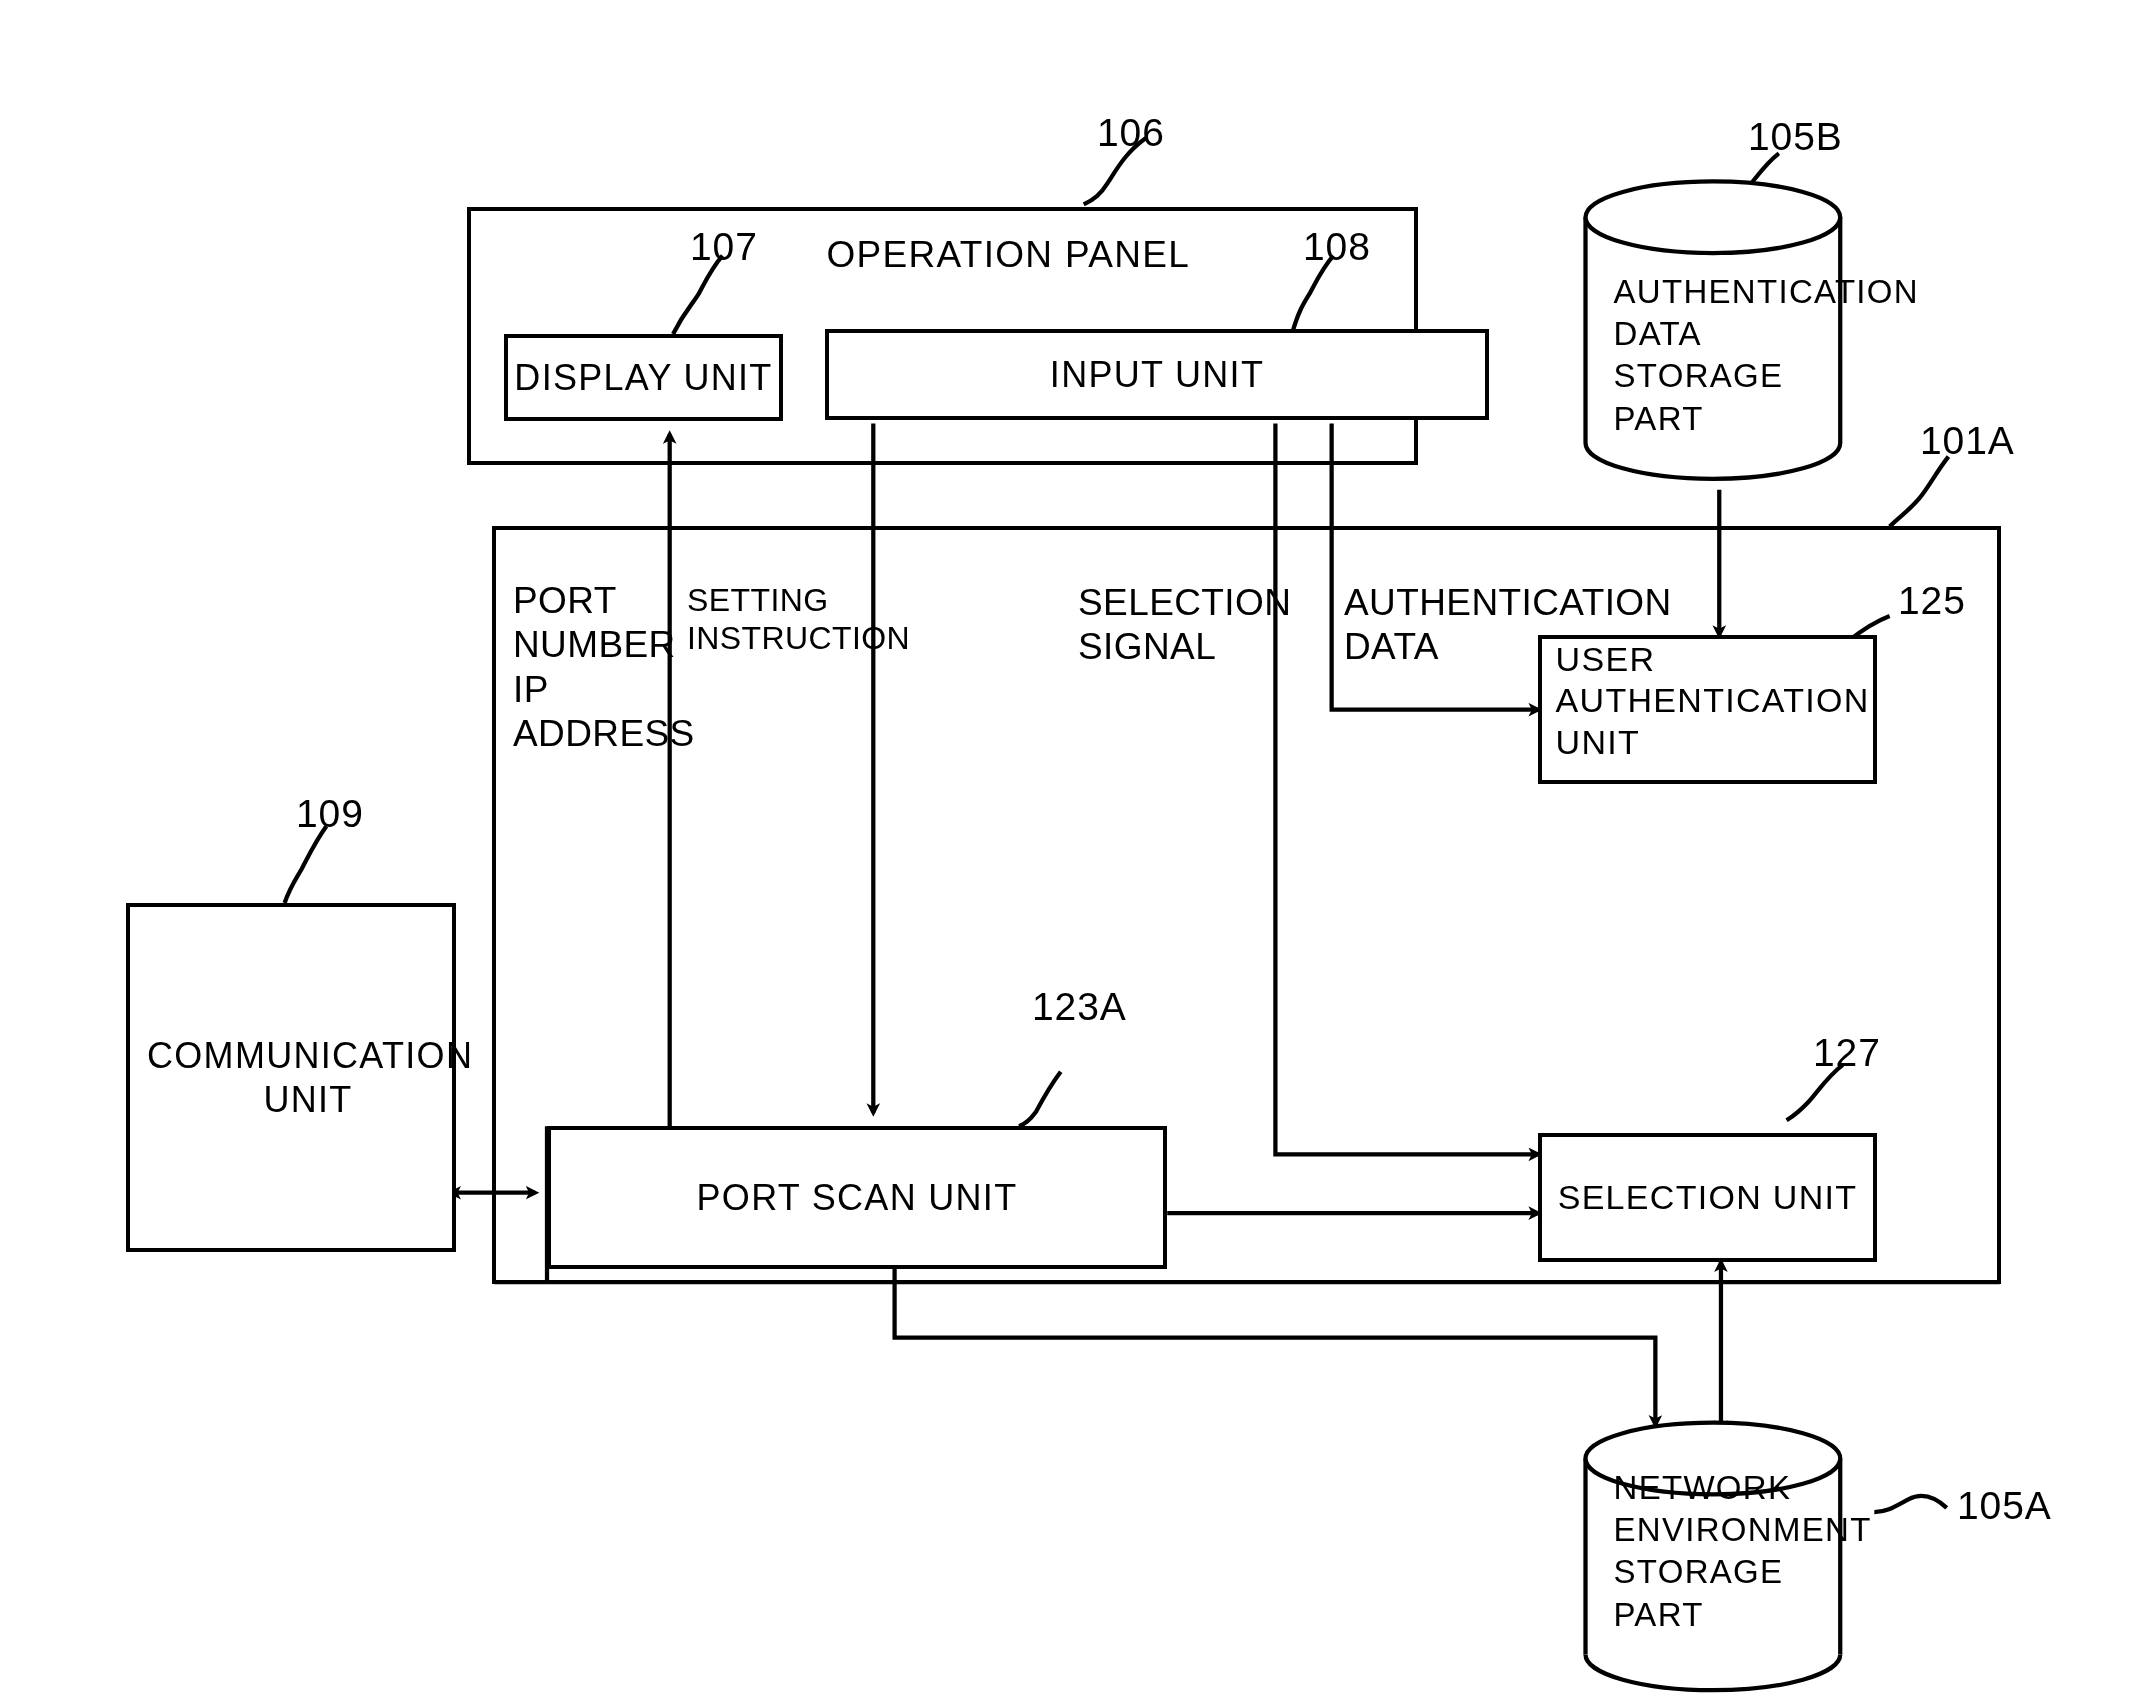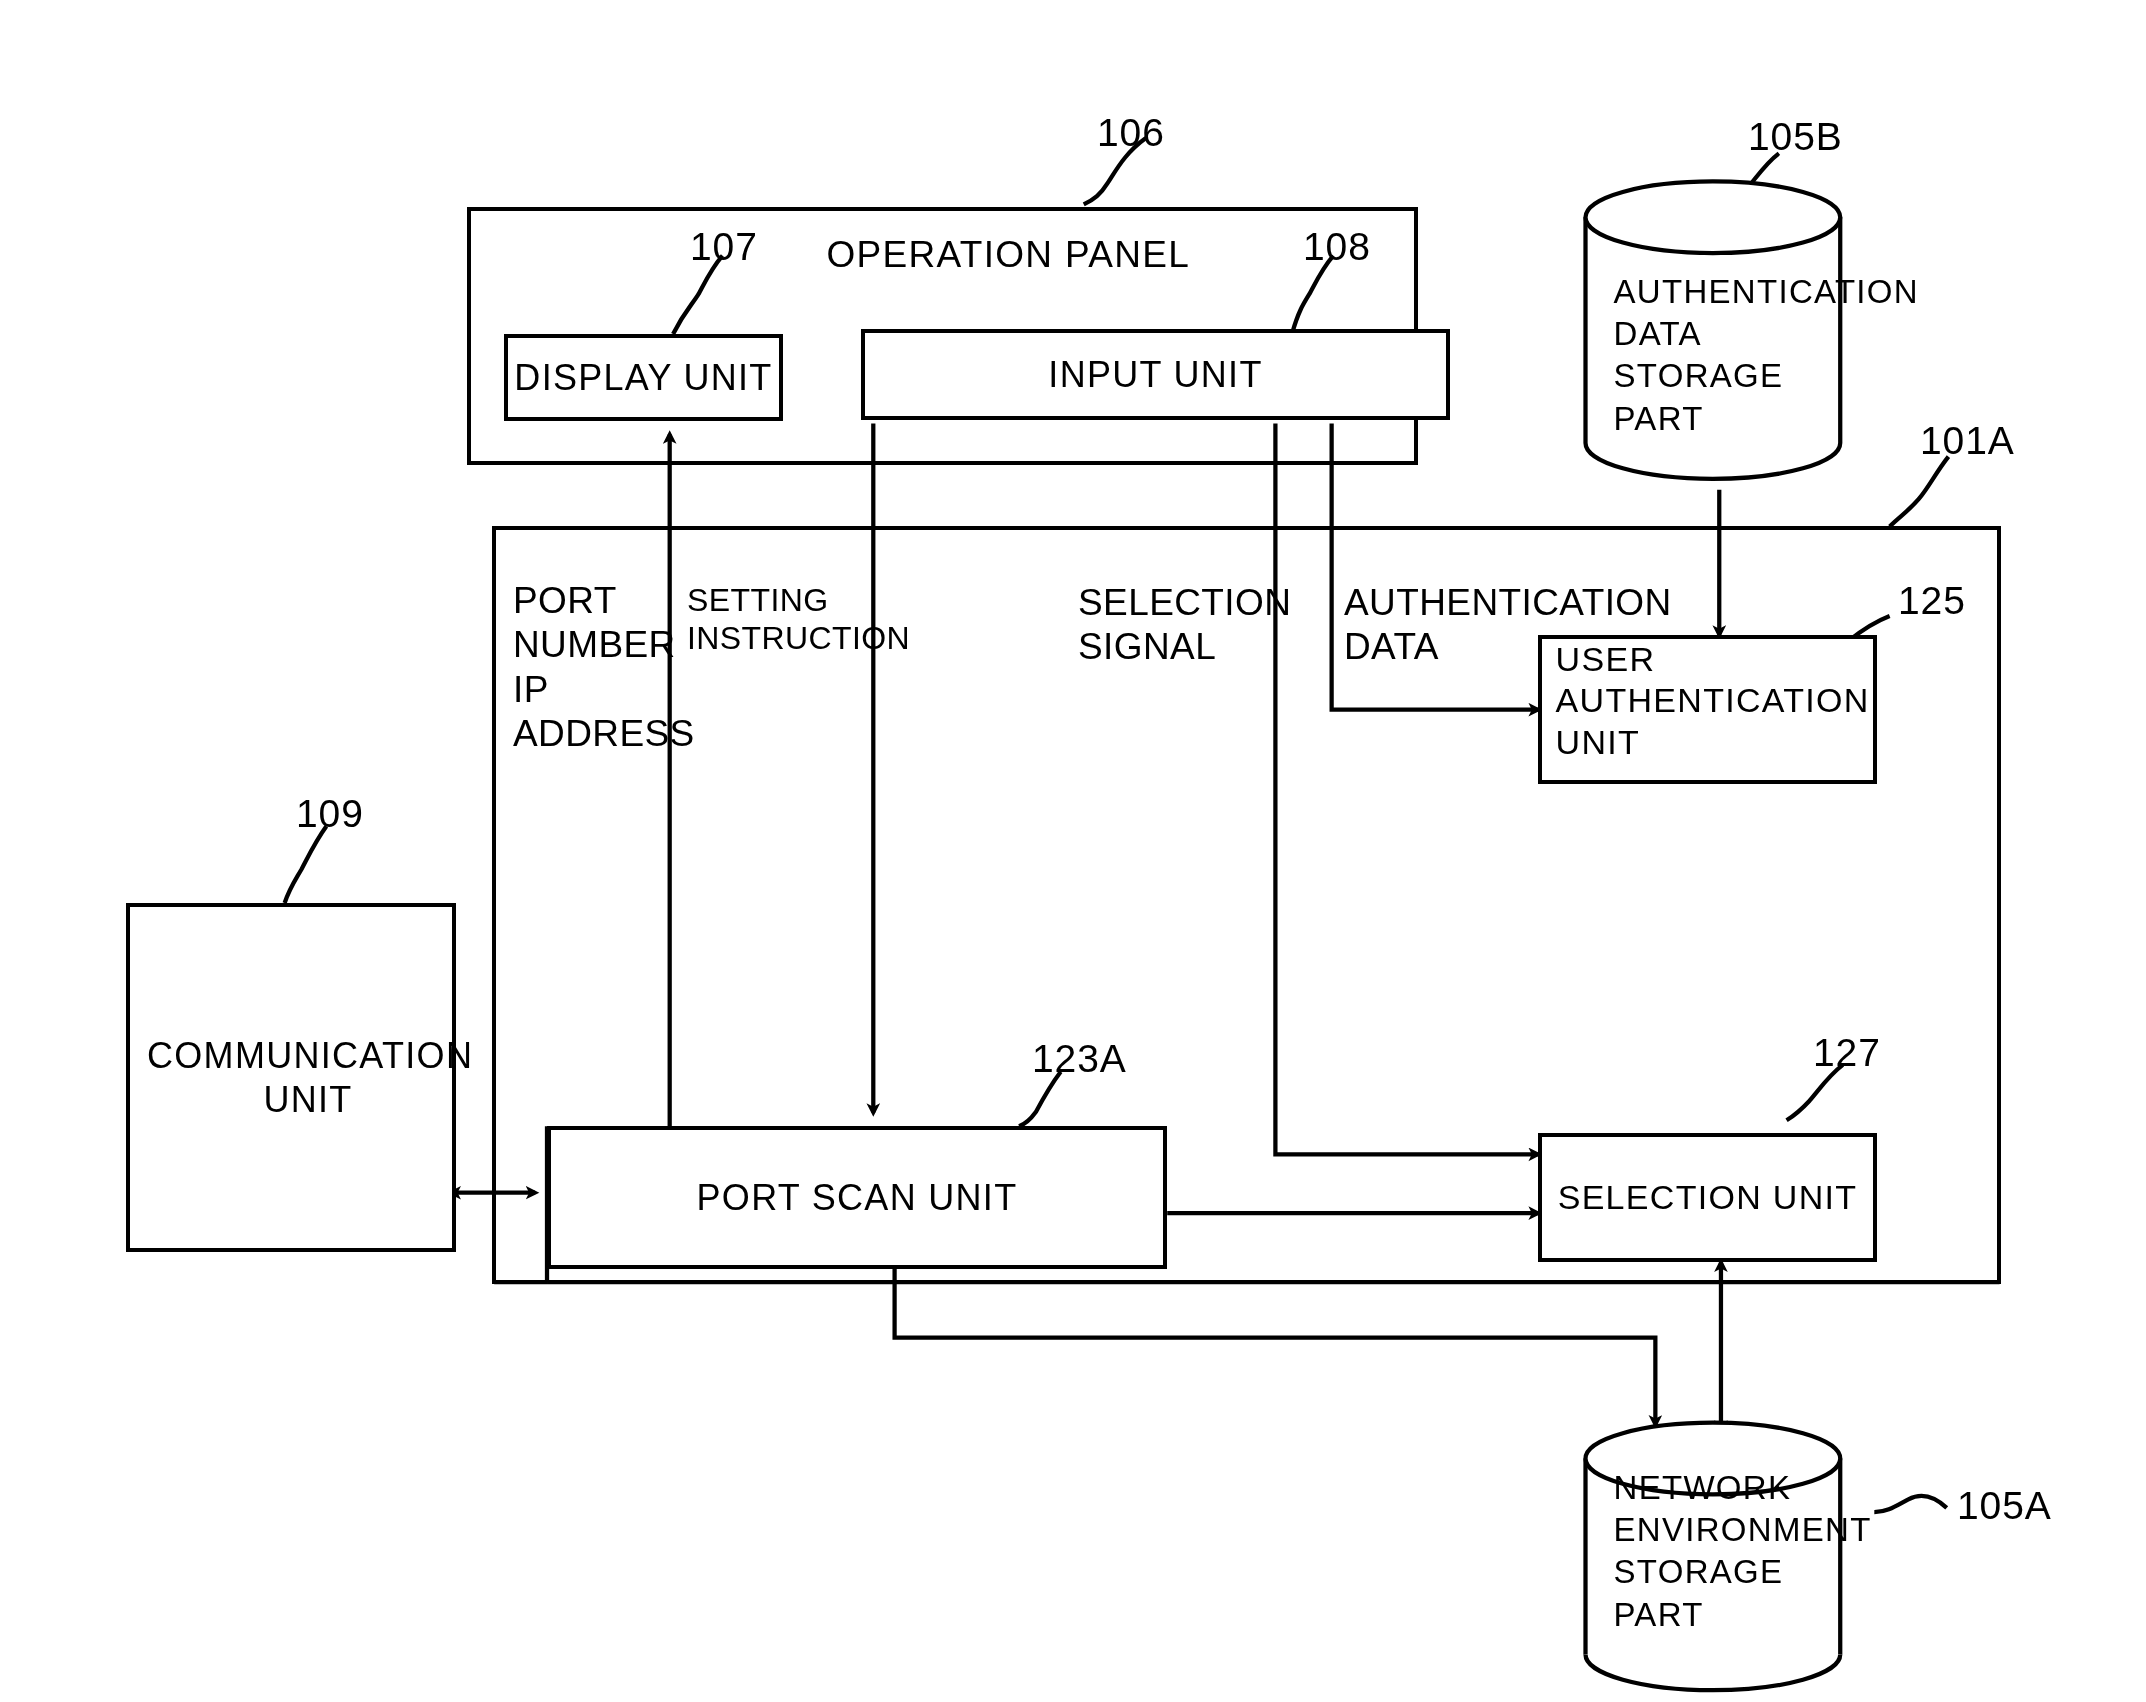--- a/index.html
+++ b/index.html
@@ -151,21 +151,21 @@
   <div class="outline" style="left:492px; top:526px; width:1509px; height:758px; border-bottom:none;"></div>
 
   <div class="outline" style="left:467px; top:207px; width:951px; height:258px;"></div>
 
   <div class="lbl boxtext" style="left:818px; top:232px; font-size:37px;">OPERATION PANEL</div>
 
   <div class="box" style="left:504px; top:334px; width:279px; height:87px;">
     <span class="boxtext">DISPLAY UNIT</span>
   </div>
 
-  <div class="box" style="left:825px; top:329px; width:589px; height:91px;margin-left:36px;">
+  <div class="box" style="left:825px; top:329px; width:664px; height:91px;">
     <span class="boxtext">INPUT UNIT</span>
   </div>
 
   <div class="box topleft" style="left:126px; top:903px; width:330px; height:349px; align-items:center;">
     <span class="boxtext" style="text-align:center; width:100%; padding-left:17px;">COMMUNICATION
 UNIT</span>
   </div>
 
   <div class="box" style="left:547px; top:1126px; width:620px; height:143px;">
     <span class="boxtext">PORT SCAN UNIT</span>
@@ -202,21 +202,21 @@
   <div class="lbl sig" style="left:1078px; top:581px;">SELECTION
 SIGNAL</div>
 
   <div class="lbl sig" style="left:1344px; top:581px;">AUTHENTICATION
 DATA</div>
 
   <div class="refnum" style="left:1097px; top:111px;">106</div>
   <div class="refnum" style="left:690px; top:225px;">107</div>
   <div class="refnum" style="left:1303px; top:225px;">108</div>
   <div class="refnum" style="left:296px; top:792px;">109</div>
-  <div class="refnum" style="left:1032px; top:1037px;">123A</div>
+  <div class="refnum" style="left:1032px; top:985px;">123A</div>
   <div class="refnum" style="left:1898px; top:579px;">125</div>
   <div class="refnum" style="left:1813px; top:1031px;">127</div>
   <div class="refnum" style="left:1920px; top:419px;">101A</div>
   <div class="refnum" style="left:1748px; top:115px;">105B</div>
   <div class="refnum" style="left:1957px; top:1484px;">105A</div>
 
 </div>
 
 
 </body></html>

